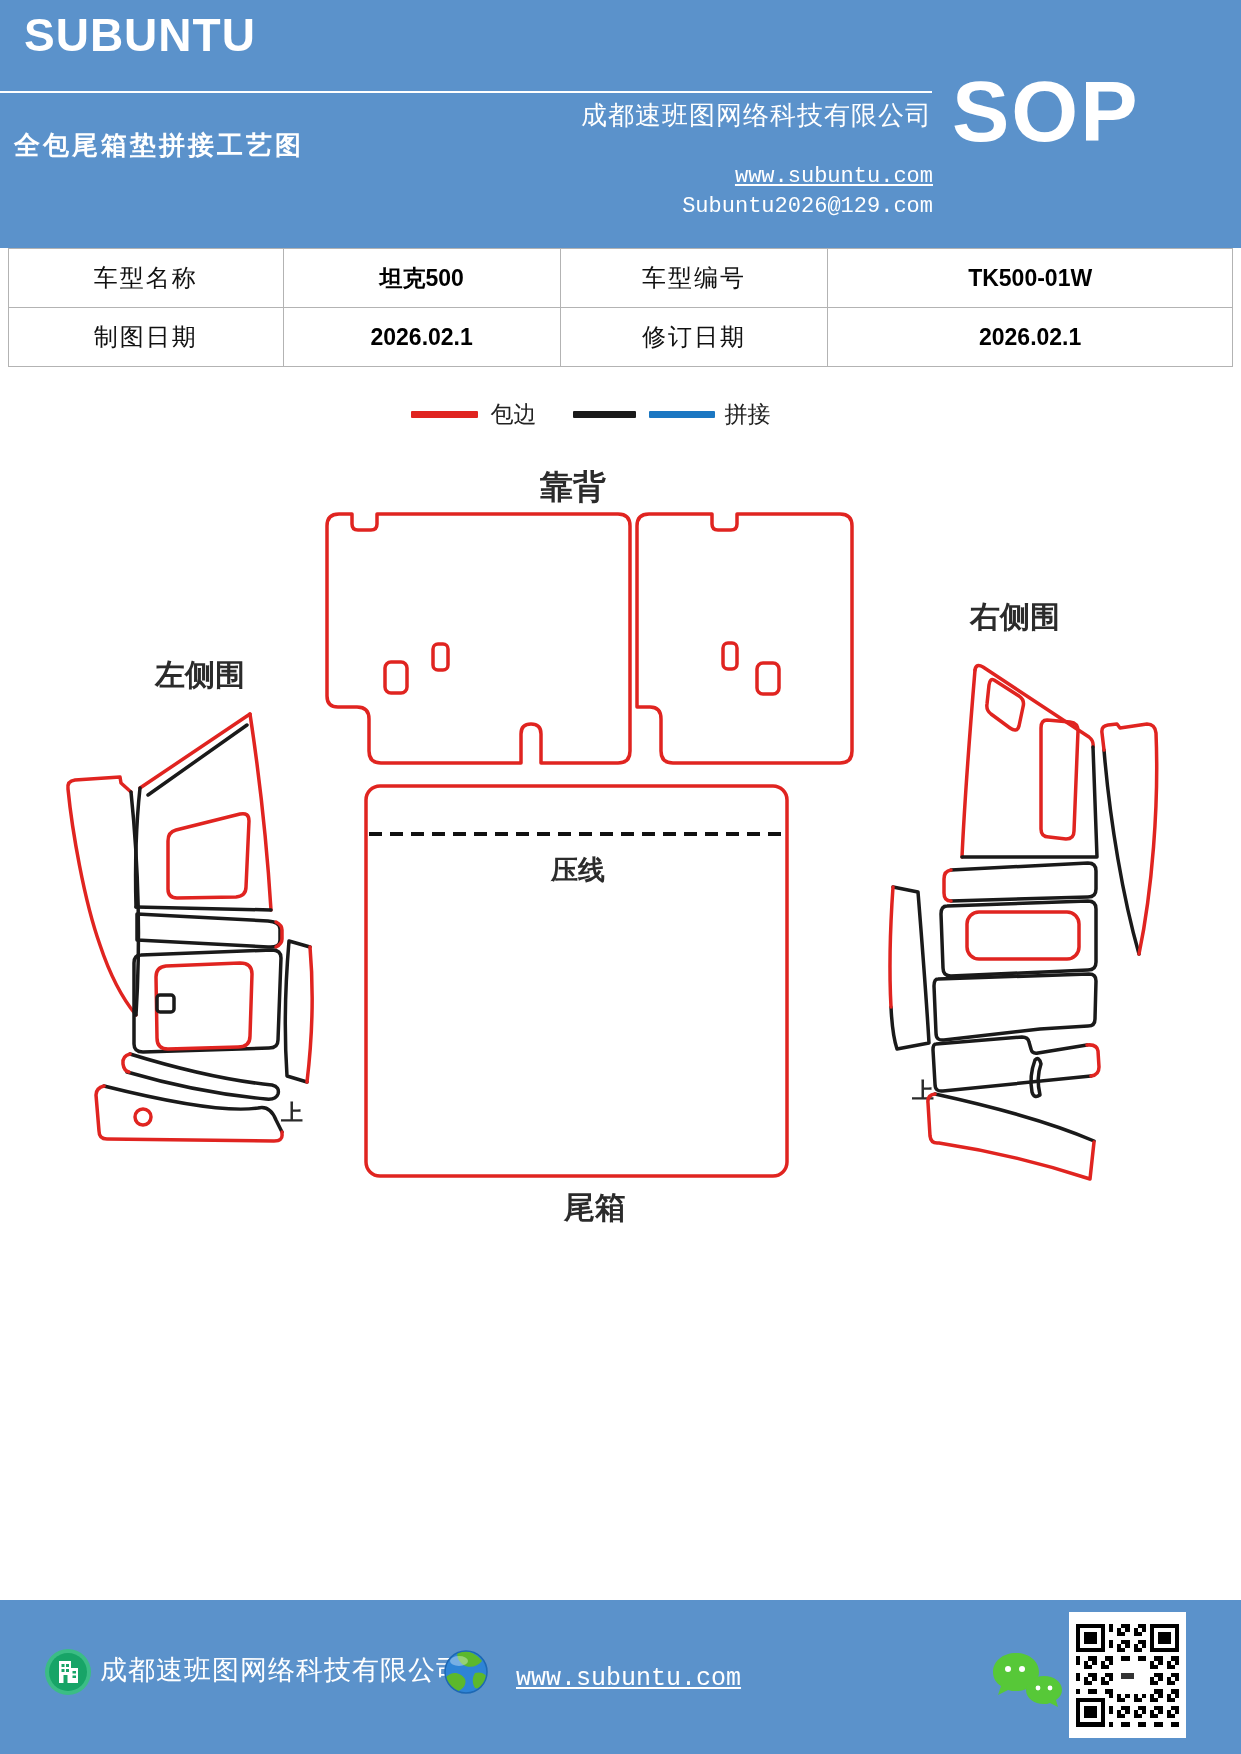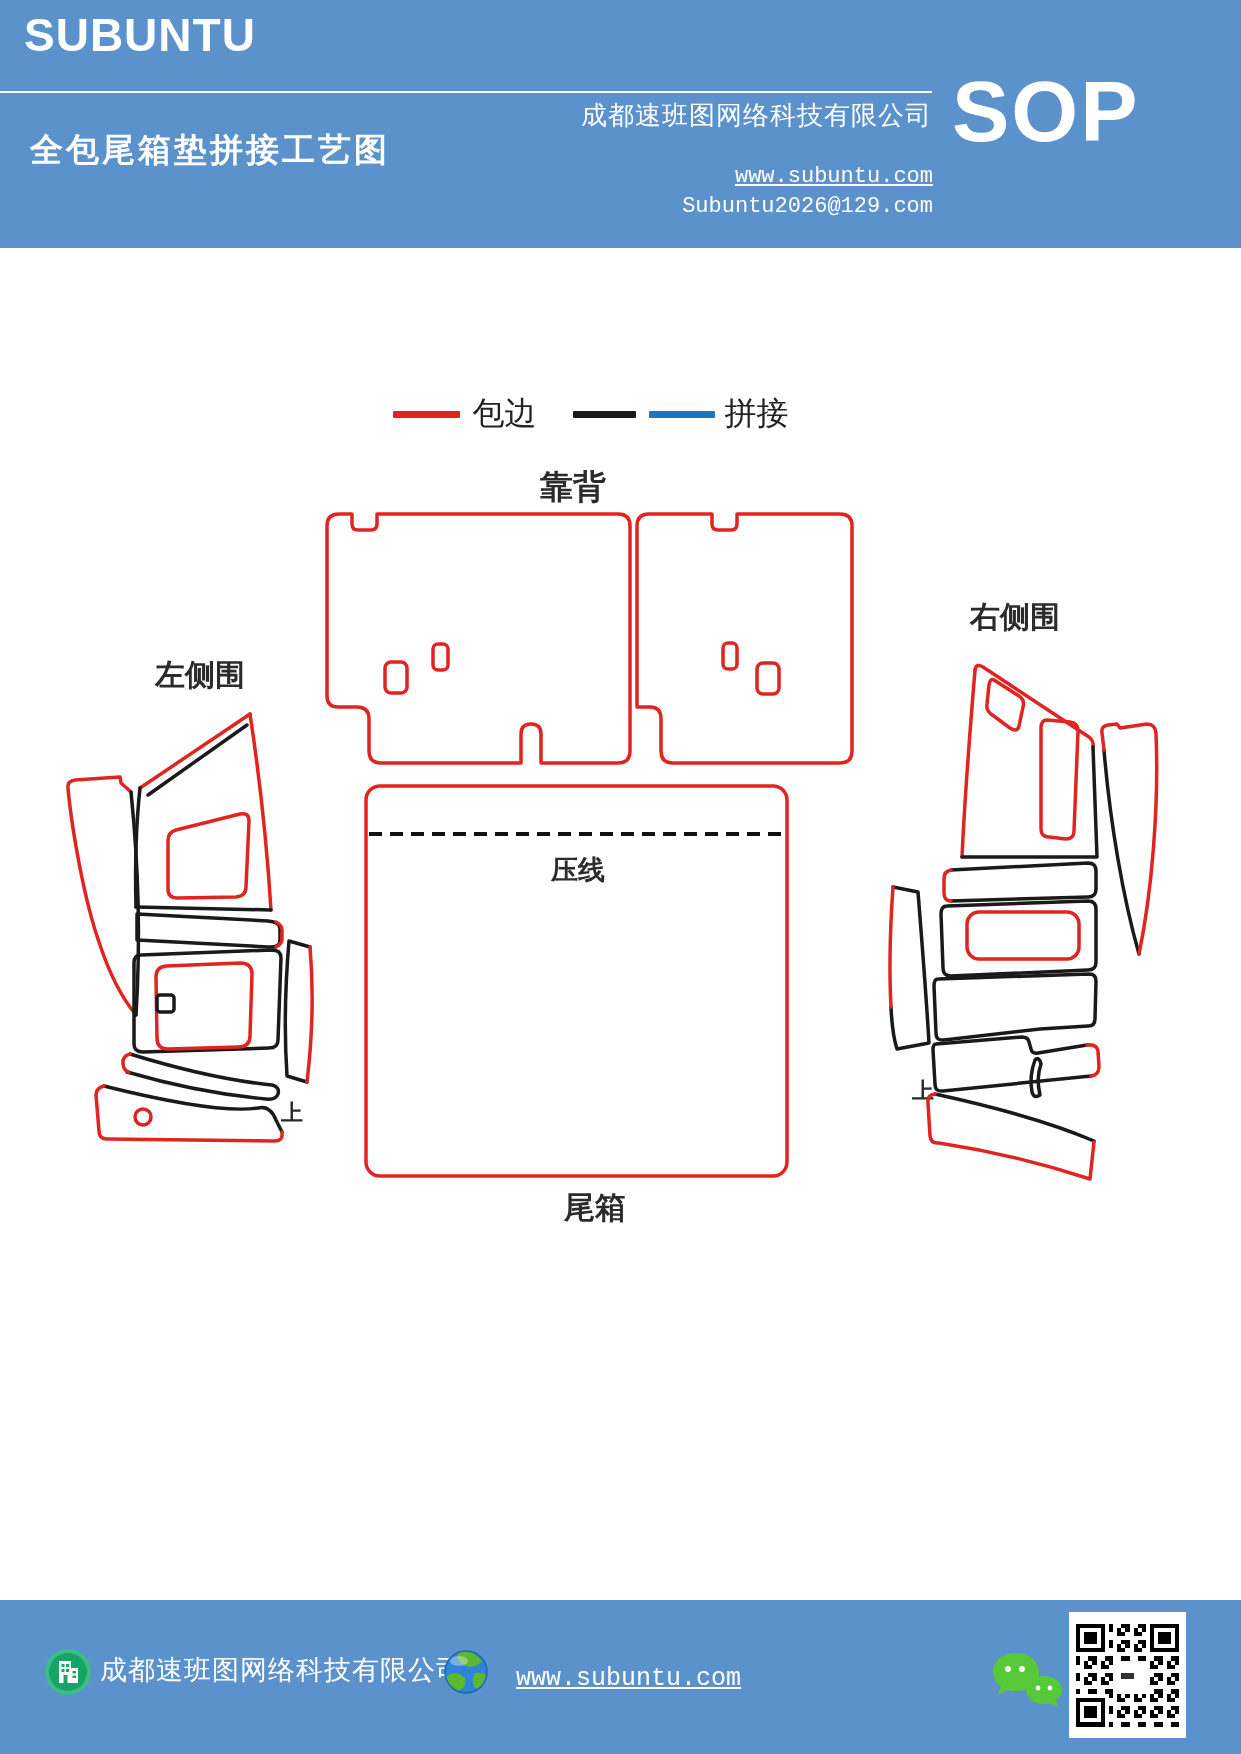--- a/index.html
+++ b/index.html
@@ -4,22 +4,22 @@
 <style>
   html,body{margin:0;padding:0;background:#e8e8e8}
   .page{position:relative;width:1241px;height:1754px;background:#ffffff;margin:0 auto;
         font-family:"Liberation Sans",sans-serif;overflow:hidden}
 
   
   .header{position:absolute;top:0;left:0;width:1241px;height:248px;background:#5b92cb;color:#fff}
   .logo{position:absolute;top:8px;left:24px;font-weight:bold;font-size:46px;letter-spacing:1px;
         font-family:"Liberation Sans",sans-serif}
   .hdr-line{position:absolute;top:91px;left:0;width:932px;height:2px;background:#fff}
-  .doc-title{position:absolute;top:128px;left:30px;font-family:"DejaVu Serif",serif;
-        font-weight:bold;font-size:33px;letter-spacing:3px}
+  .doc-title{position:absolute;top:128px;left:14px;font-family:"DejaVu Serif",serif;
+        font-weight:bold;font-size:26px;letter-spacing:3px}
   .hdr-company{position:absolute;top:98px;right:309px;font-family:"DejaVu Serif",serif;
         font-size:26px;letter-spacing:1px}
   .hdr-web{position:absolute;top:164px;right:308px;font-family:"Liberation Mono",monospace;
         font-size:22px;text-decoration:underline;color:#fff}
   .hdr-mail{position:absolute;top:194px;right:308px;font-family:"Liberation Mono",monospace;
         font-size:22px;color:#fff}
   .sop{position:absolute;top:62px;left:952px;font-size:86px;font-weight:bold;letter-spacing:2px}
 
   
   .info-table{position:absolute;top:248px;left:8px;width:1225px;border-collapse:collapse;
@@ -28,21 +28,21 @@
   .cell-lab{font-family:"DejaVu Serif",serif;font-size:24px;color:#111;letter-spacing:2px}
   .cell-val{font-family:"Liberation Sans",sans-serif;font-size:23px;font-weight:bold;color:#000}
 
   
   .legend{position:absolute;top:396px;left:0;width:1241px;height:36px;display:flex;
         justify-content:center;align-items:center;transform:translateX(-30px)}
   .legend .sw{height:7px;border-radius:1px}
   .sw-red{width:67px;background:#e02420;margin-right:13px}
   .sw-black{width:63px;background:#1a1a1a;margin-left:36px;margin-right:13px}
   .sw-blue{width:66px;background:#1b77c2;margin-right:10px}
-  .legend .lg-lab{font-family:Liberation Sans, sans-serif;font-size:32px;color:#222}
+  .legend .lg-lab{font-family:Liberation Sans, sans-serif;font-size:23px;color:#222}
 
   
   .diagram{position:absolute;top:430px;left:0}
   .rd{fill:none;stroke:#e02420;stroke-width:3.5;stroke-linejoin:round;stroke-linecap:round}
   .bk{fill:none;stroke:#1a1a1a;stroke-width:3.5;stroke-linejoin:round;stroke-linecap:round}
   .dash{fill:none;stroke:#111;stroke-width:4;stroke-dasharray:13 8}
   .dlab{font-family:"Liberation Sans",sans-serif;font-weight:600;fill:#2b2b2b;text-anchor:middle}
 
   
   .footer{position:absolute;top:1600px;left:0;width:1241px;height:154px;background:#5b92cb;color:#fff}
@@ -62,20 +62,42 @@
   <div class="header">
     <div class="logo">SUBUNTU</div>
     <div class="hdr-line"></div>
     <div class="doc-title">全包尾箱垫拼接工艺图</div>
     <div class="hdr-company">成都速班图网络科技有限公司</div>
     <a class="hdr-web">www.subuntu.com</a>
     <div class="hdr-mail">Subuntu2026@129.com</div>
     <div class="sop">SOP</div>
   </div>
 
+  <table class="info-table">
+    <colgroup>
+        <col style="width:275px">
+        <col style="width:277px">
+        <col style="width:268px">
+        <col style="width:405px">
+      </colgroup>
+    <tbody>
+        <tr>
+      <td class="cell-lab">车型名称</td>
+      <td class="cell-val">坦克500</td>
+      <td class="cell-lab">车型编号</td>
+      <td class="cell-val">TK500-01W</td>
+    </tr>
+    <tr>
+      <td class="cell-lab">制图日期</td>
+      <td class="cell-val">2026.02.1</td>
+      <td class="cell-lab">修订日期</td>
+      <td class="cell-val">2026.02.1</td>
+    </tr>
+  </tbody>
+    </table>
 
   <div class="legend">
     <span class="sw sw-red"></span>
     <span class="lg-lab">包边</span>
     <span class="sw sw-black"></span>
     <span class="sw sw-blue"></span>
     <span class="lg-lab">拼接</span>
   </div>
 
   <svg class="diagram" width="1241" height="820" viewBox="0 0 1241 820">

